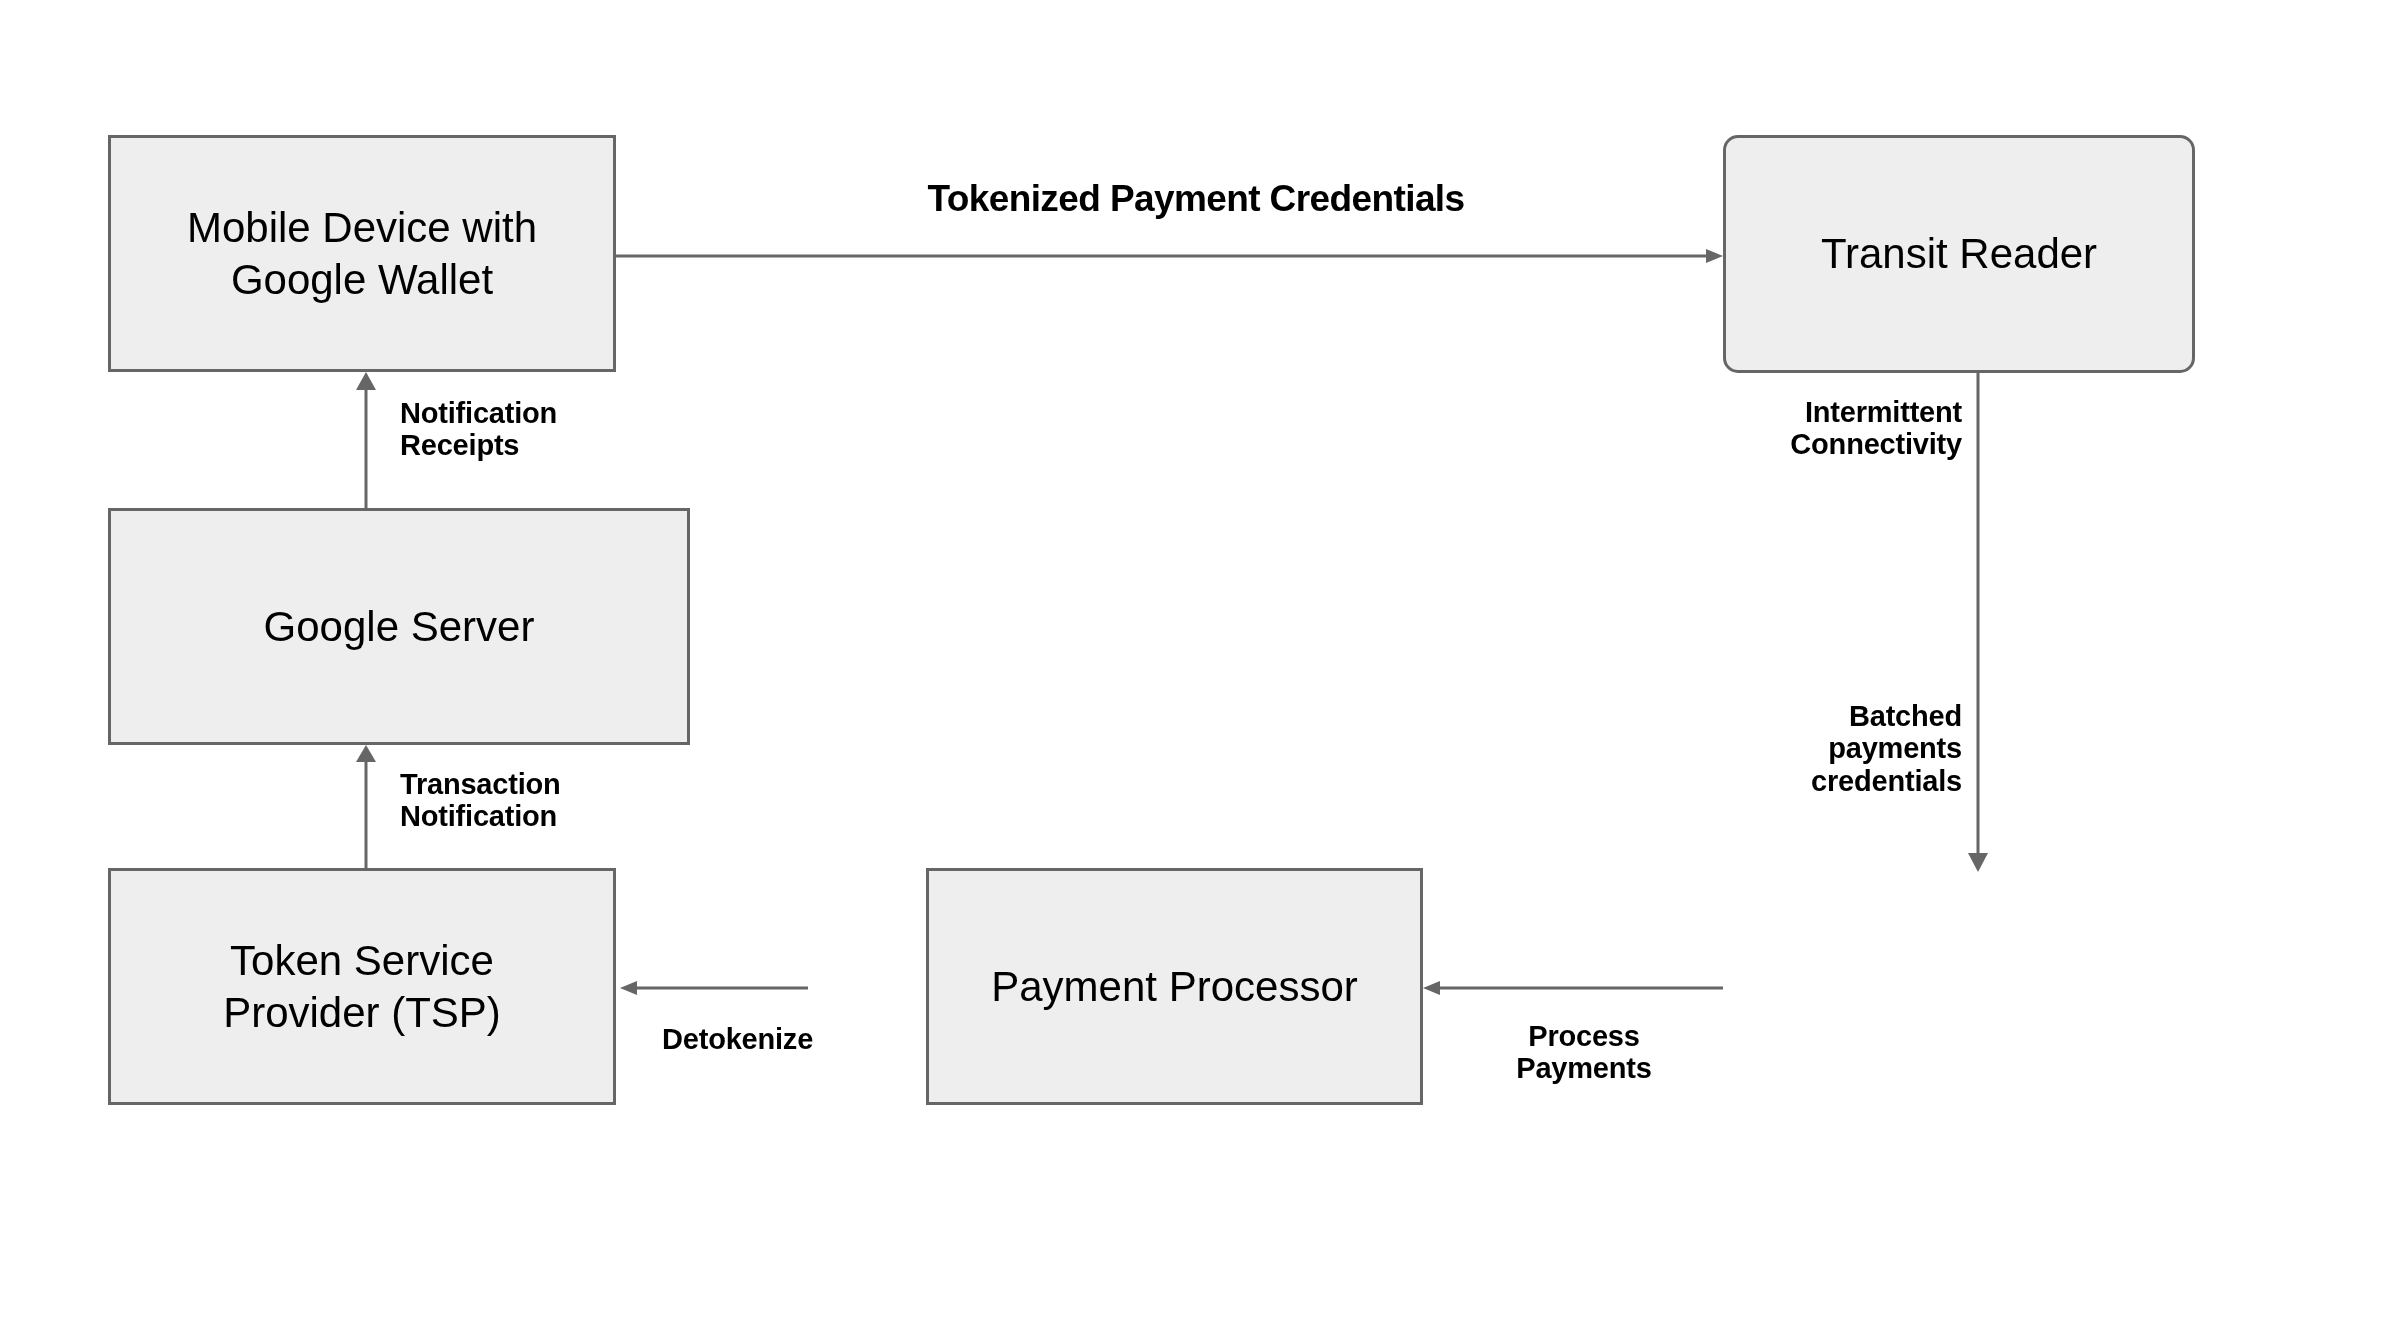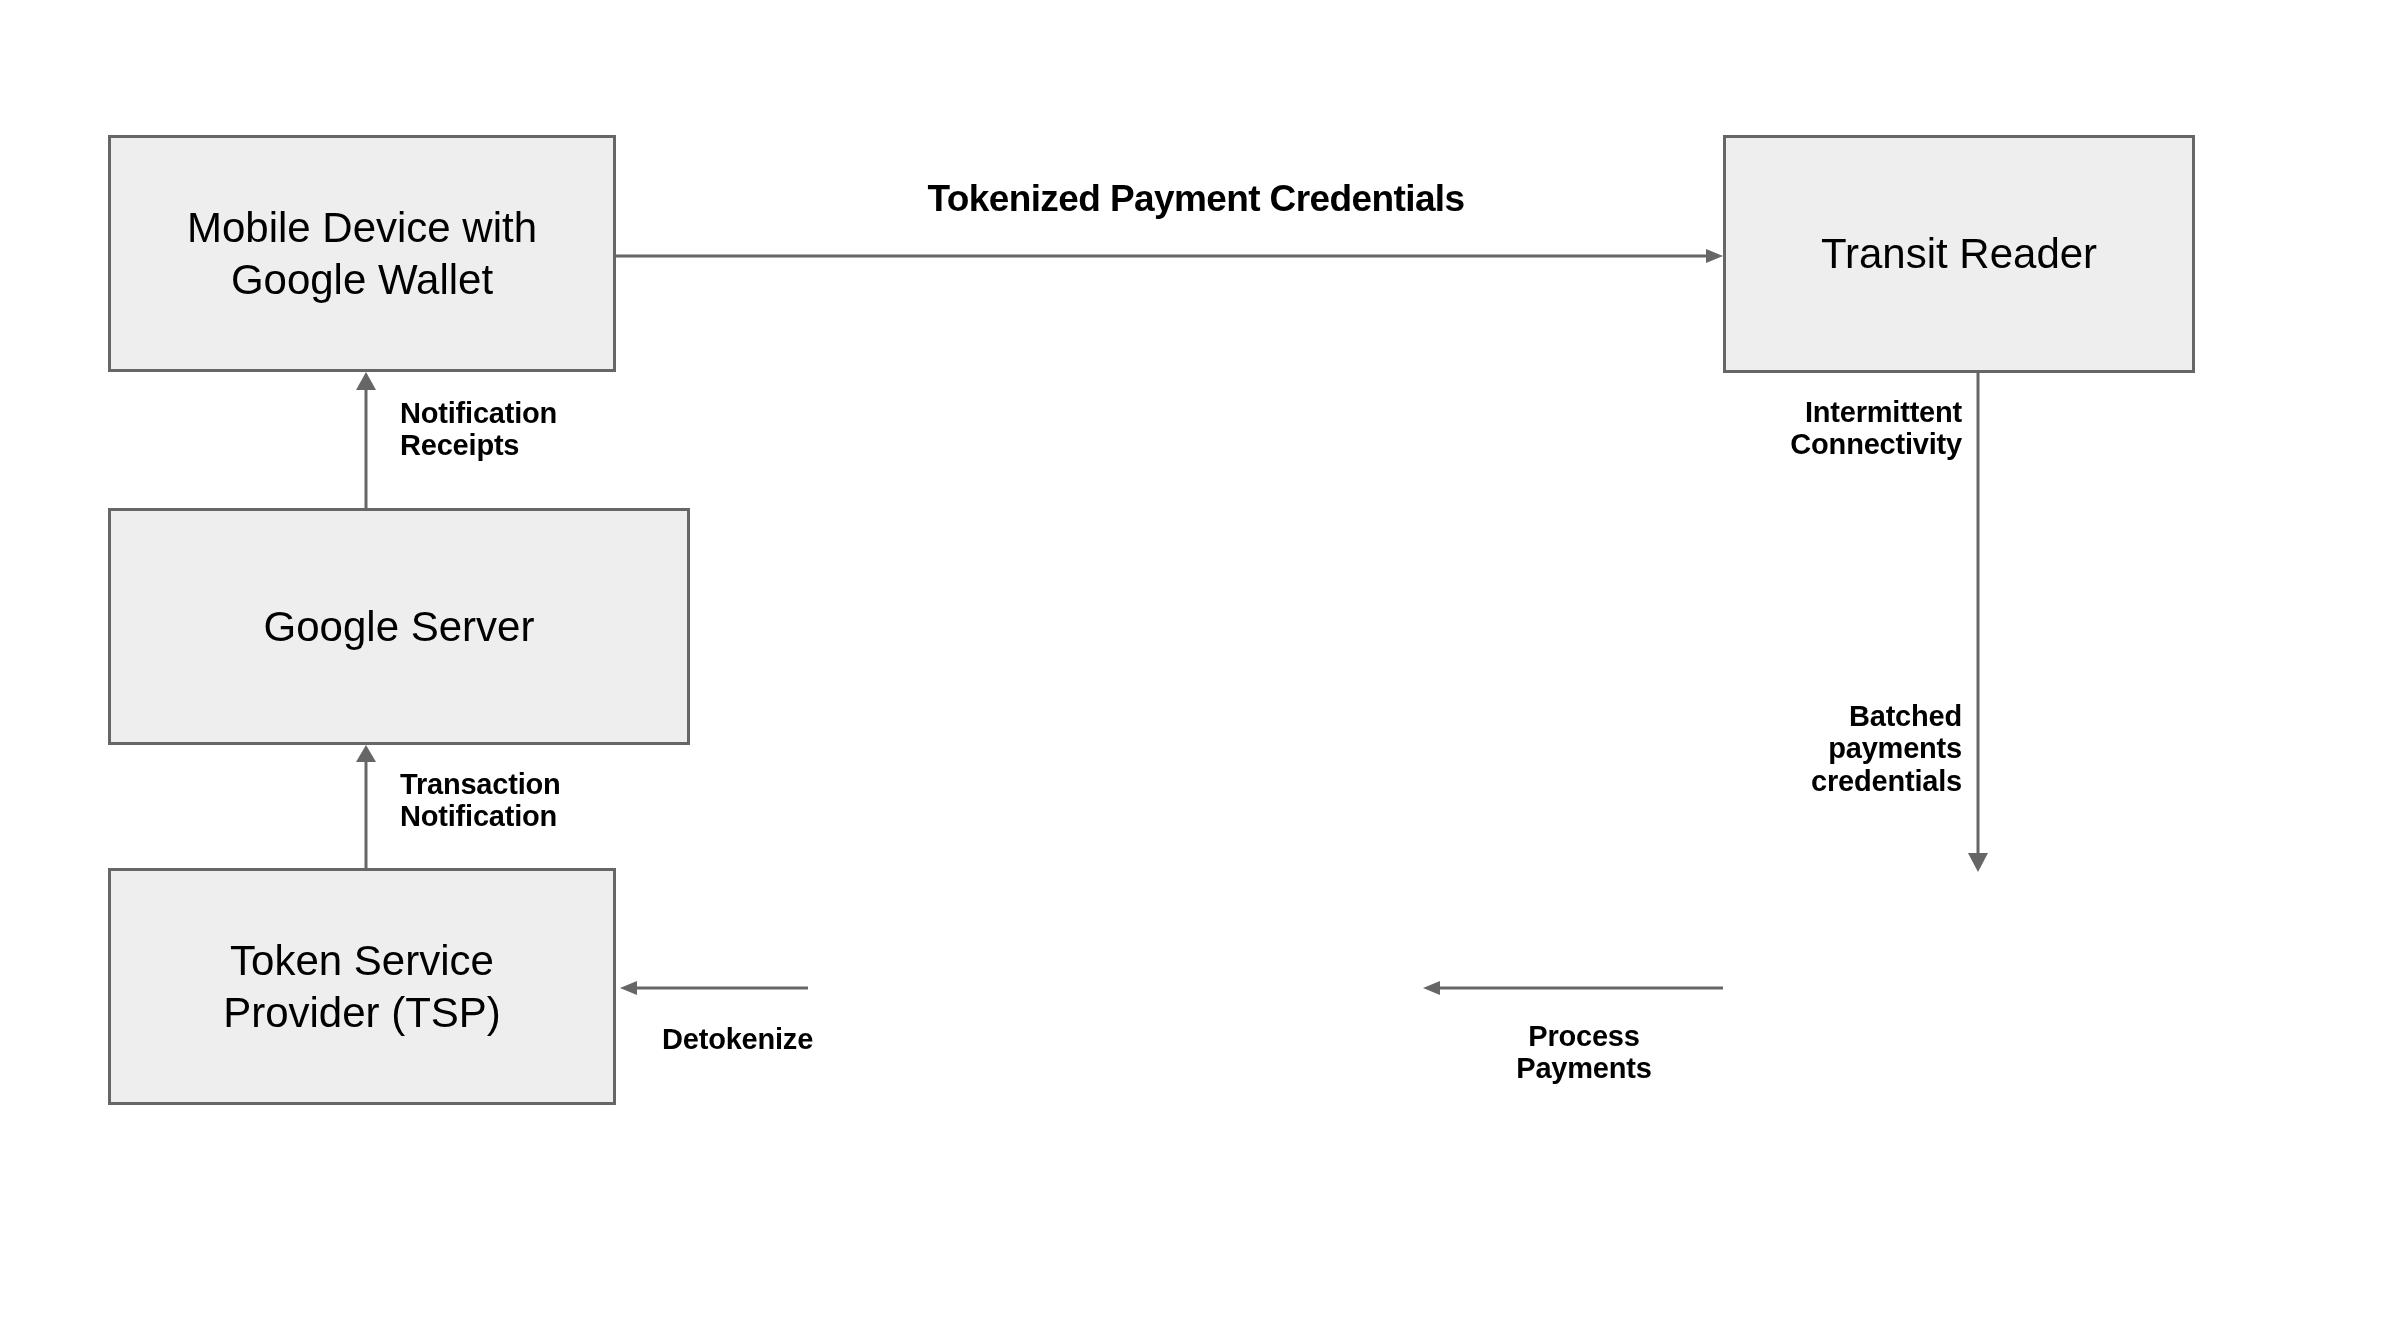--- a/index.html
+++ b/index.html
@@ -101,33 +101,36 @@
       <line x1="366" y1="508" x2="366" y2="390" stroke="#666666" stroke-width="3"></line>
       <path d="M356,390 L376,390 L366,372 z" fill="#666666"></path>
     </g>
   </svg>
 
   <div class="node" style="left:108px; top:135px; width:508px; height:237px;">
     <div class="node-label">Mobile Device with
 Google Wallet</div>
   </div>
 
-  <div class="node" style="left:1723px; top:135px; width:472px; height:238px;">
+  <div class="node" style="left:1723px; top:135px; width:472px; height:238px;border-radius:15px;">
     <div class="node-label">Transit Reader</div>
   </div>
 
   <div class="node" style="left:108px; top:508px; width:582px; height:237px;">
     <div class="node-label">Google Server</div>
   </div>
 
   <div class="node" style="left:108px; top:868px; width:508px; height:237px;">
     <div class="node-label">Token Service
 Provider (TSP)</div>
   </div>
 
+  <div class="node" style="left:926px; top:868px; width:497px; height:237px;">
+    <div class="node-label">Payment Processor</div>
+  </div>
 
 
   <div class="edge-label lbl-wide el-center" style="left:835px; top:178px; width:722px;text-align:center;">Tokenized Payment Credentials</div>
 
   <div class="edge-label el-right" style="left:1610px; top:396px; width:352px;">Intermittent
 Connectivity</div>
 
   <div class="edge-label el-right" style="left:1640px; top:700px; width:322px;">Batched
 payments
 credentials</div>

